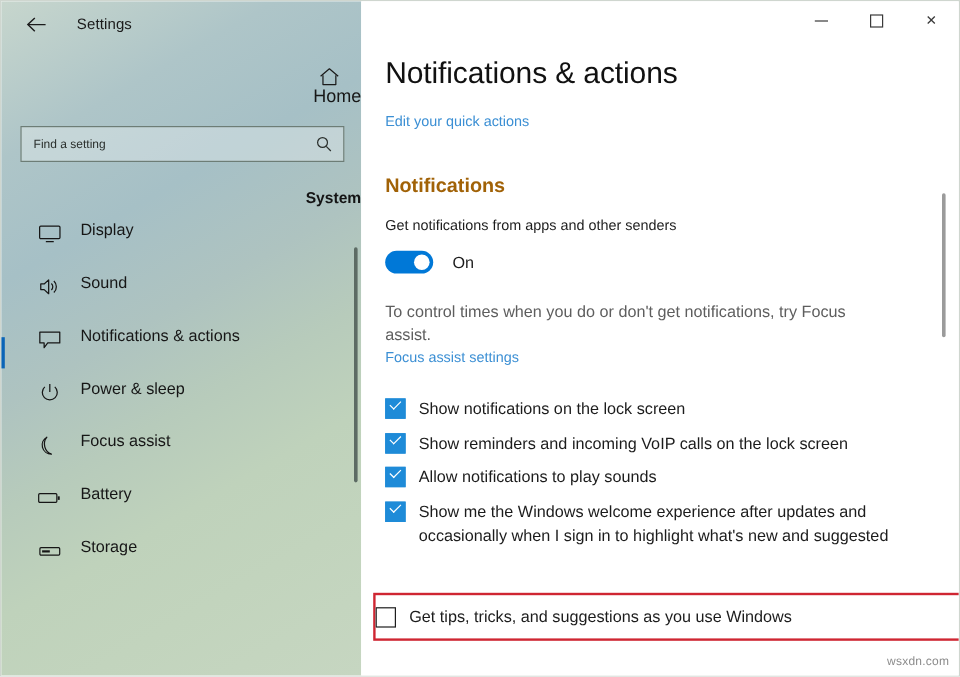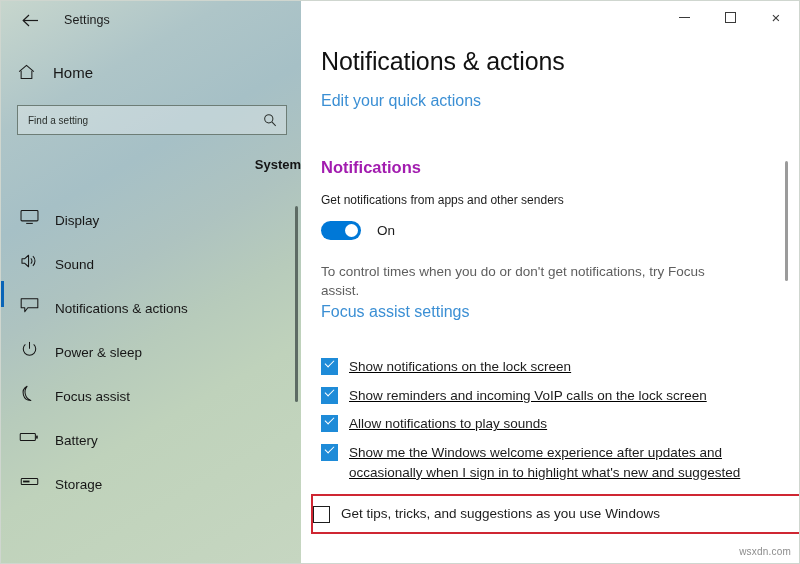--- a/index.html
+++ b/index.html
@@ -51,24 +51,25 @@
     line-height: 1;
   }
   .settings-title {
     font-size: 12.5px;
     color: #1b1b1b;
     margin-left: 19px;
     letter-spacing: .1px;
   }
   .home-row {
     display: flex;
-    align-items: center;
+    align-items: flex-end;
     height: 34px;
     margin-top: 16px;
     padding-left: 14px;
+    flex-direction: column;
   }
   .home-icon {
     width: 22px; height: 22px;
     display: flex; align-items: center; justify-content: center;
     color: #1b1b1b;
     margin-right: 16px;
   }
   .home-label {
     font-size: 15px;
     color: #171717;
@@ -104,23 +105,23 @@
     color: #141414;
     text-align: right;
   }
   .nav-list {
     margin-top: 12px;
     list-style: none;
   }
   .nav-item {
     position: relative;
     display: flex;
-    align-items: flex-end;
+    align-items: flex-start;
     height: 44px;
-    padding-left: 16px;
+    padding-left: 28px;
   }
   .nav-item .sel-bar {
     position: absolute;
     left: 0; top: 9px;
     width: 3px; height: 26px;
     background: #0a64b7;
     display: none;
   }
   .nav-item.selected .sel-bar { display: block; }
   .nav-icon {
@@ -178,28 +179,28 @@
     padding: 8px 30px 0 20px;
   }
   .page-title {
     font-size: 25px;
     font-weight: normal;
     color: #111111;
     letter-spacing: -0.1px;
     margin-bottom: 16px;
   }
   .link {
-    font-size: 16px;
+    font-size: 12px;
     color: #3b8fd4;
     display: inline-block;
   }
   .section-title {
     font-size: 16.5px;
-    color: #a21caf;
-    margin-top: 48px;
+    color: #a16207;
+    margin-top: 36px;
     margin-bottom: 16px;
   }
   .setting-label {
     font-size: 12px;
     color: #1c1c1c;
   }
   .toggle-row {
     display: flex;
     align-items: center;
     margin-top: 14px;
@@ -227,23 +228,22 @@
     font-size: 13.5px;
     color: #5e5e5e;
     line-height: 1.42;
     margin-top: 22px;
     max-width: 420px;
   }
   .hint-link {
     margin-top: 3px;
   }
   .check-list {
-    margin-top: 36px;
+    margin-top: 24px;
     list-style: none;
-    text-decoration: underline;
   }
   .check-item {
     display: flex;
     align-items: flex-start;
     margin-bottom: 9px;
   }
   .checkbox {
     width: 17px; height: 17px;
     flex: 0 0 17px;
     background: #1e8bd8;

